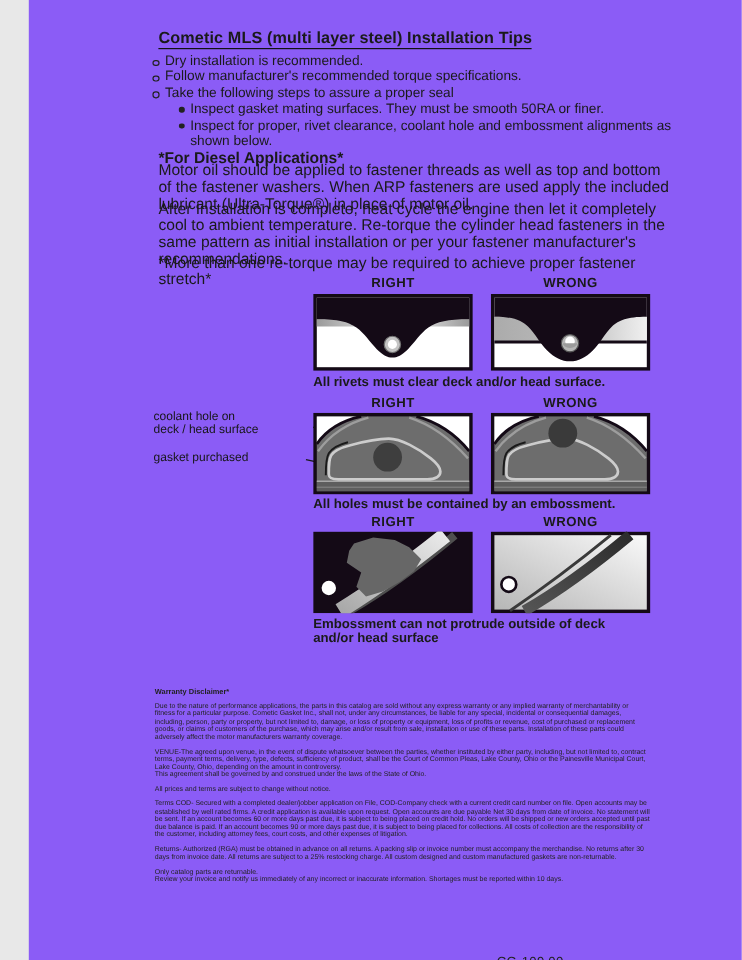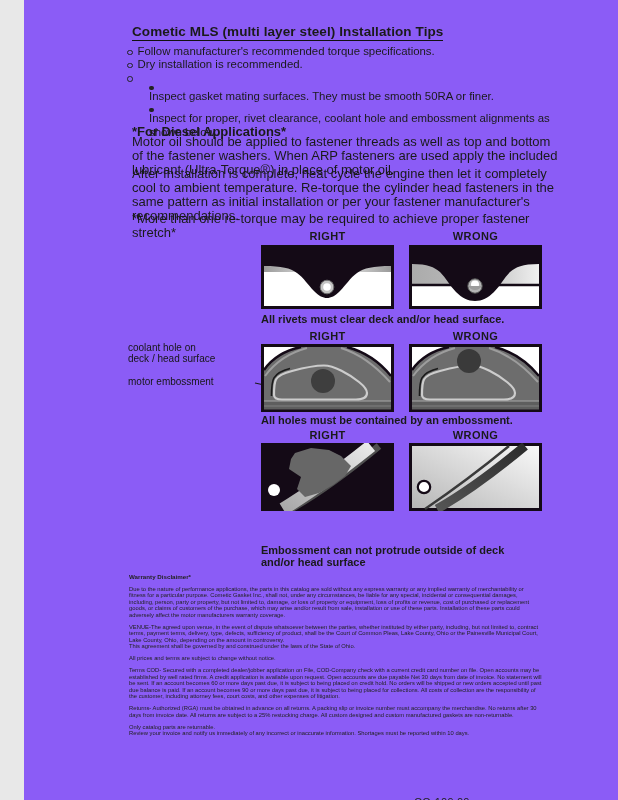--- a/index.html
+++ b/index.html
@@ -6,39 +6,39 @@
   #page{position:relative;width:618px;height:800px;background:#8b5cf6;overflow:hidden;
         font-family:Liberation Sans, sans-serif;color:#1a1a1a;margin-left:24px;}
   
   .title{position:absolute;left:108px;top:24px;font-size:13.5px;font-weight:bold;
          border-bottom:1.6px solid #111;padding-bottom:1px;letter-spacing:.1px;}
   
   .tips{position:absolute;left:103px;top:45px;width:436px;font-size:11.4px;line-height:13.4px;}
   .bullet{display:flex;align-items:flex-start;}
   .marker-ring{flex:0 0 auto;width:3.5px;height:3.5px;border:1.1px solid #222;border-radius:50%;
                margin:4.5px 5px 0 0;}
-  .bullet.sub{margin-left:22px;flex-direction:column;}
+  .bullet.sub{margin-left:22px;}
   .marker-dot{flex:0 0 auto;width:4.5px;height:4.5px;background:#222;border-radius:50%;
               margin:4px 5px 0 0;}
   
   .diesel-h{position:absolute;left:108px;top:124px;font-size:13px;font-weight:bold;}
   .para{position:absolute;left:108px;width:428px;font-size:13px;line-height:14px;}
   .p1{top:135px;}
   .p2{top:167px;}
   .p3{top:212px;}
   
   .diagrams{position:absolute;left:237px;top:0;width:281px;height:560px;}
   .rw-label{position:absolute;width:133px;text-align:center;font-size:11px;font-weight:bold;
             letter-spacing:.4px;}
   .panel{position:absolute;width:133px;}
   .cap{position:absolute;left:0;font-size:11px;font-weight:bold;white-space:pre-line;line-height:11.5px;}
   
   .r1l{top:230px;} .r1p{top:245px;height:64px;} .r1c{top:314px;}
   .r2l{top:330px;} .r2p{top:344px;height:68px;} .r2c{top:415px;}
-  .r3l{top:429px;} .r3p{top:443px;height:68px;} .r3c{top:545px;}
+  .r3l{top:429px;} .r3p{top:443px;height:68px;} .r3c{top:515px;}
   .col2{left:148px;text-align:center;}
   
   .side-label{position:absolute;font-size:10px;line-height:11.3px;color:#161616;}
   .sl1{left:104px;top:342px;width:128px;}
   .sl2{left:104px;top:376px;width:126px;}
   .leader{position:absolute;left:228px;top:349px;}
   
   .fine{position:absolute;left:105px;top:574px;width:413px;font-size:5.8px;line-height:6.5px;
         color:#222;}
   .fine h4{margin:0 0 5px 0;font-size:6.2px;}
@@ -50,47 +50,48 @@
 </head>
 <body>
 
 <div id="page">
 
   <div class="title">Cometic MLS (multi layer steel) Installation Tips</div>
 
   <div class="tips">
     <div class="bullet">
       <span class="marker-ring"></span>
-      <span>Follow manufacturer's recommended torque specifications.</span>
+      <span>Dry installation is recommended.</span>
     </div>
     <div class="bullet">
       <span class="marker-ring"></span>
-      <span>Dry installation is recommended.</span>
+      <span>Follow manufacturer's recommended torque specifications.</span>
     </div>
     <div class="bullet">
       <span class="marker-ring"></span>
+      <span>Take the following steps to assure a proper seal</span>
     </div>
     <div class="bullet sub">
       <span class="marker-dot"></span>
       <span>Inspect gasket mating surfaces.  They must be smooth 50RA or finer.</span>
     </div>
     <div class="bullet sub">
       <span class="marker-dot"></span>
       <span>Inspect for proper, rivet clearance, coolant hole and embossment alignments as shown below.</span>
     </div>
   </div>
 
   <div class="diesel-h">*For Diesel Applications*</div>
   <div class="para p1">Motor oil should be applied to fastener threads as well as top and bottom of the fastener washers. When ARP fasteners are used apply the included lubricant (Ultra-Torque®) in place of motor oil.</div>
   <div class="para p3">*More than one re-torque may be required to achieve proper fastener stretch*</div>
   <div class="para p2">After Installation is complete, heat cycle the engine then let it completely cool to ambient temperature. Re-torque the cylinder head fasteners in the same pattern as initial installation or per your fastener manufacturer's recommendations.</div>
 
   <div class="side-label sl1" style="white-space:pre-line;">coolant hole on
 deck / head surface</div>
-  <div class="side-label sl2">motor embossment</div>
+  <div class="side-label sl2">gasket purchased</div>
   <svg class="leader" width="85" height="48">
     <line x1="9" y1="7" x2="71" y2="32" stroke="#1a1a1a" stroke-width="1.2"></line>
     <line x1="3" y1="34" x2="40" y2="42" stroke="#1a1a1a" stroke-width="1.2"></line>
   </svg>
 
   <div class="diagrams">
 
     <div class="rw-label r1l" style="left:0">RIGHT</div>
     <div class="rw-label r1l col2">WRONG</div>
 

